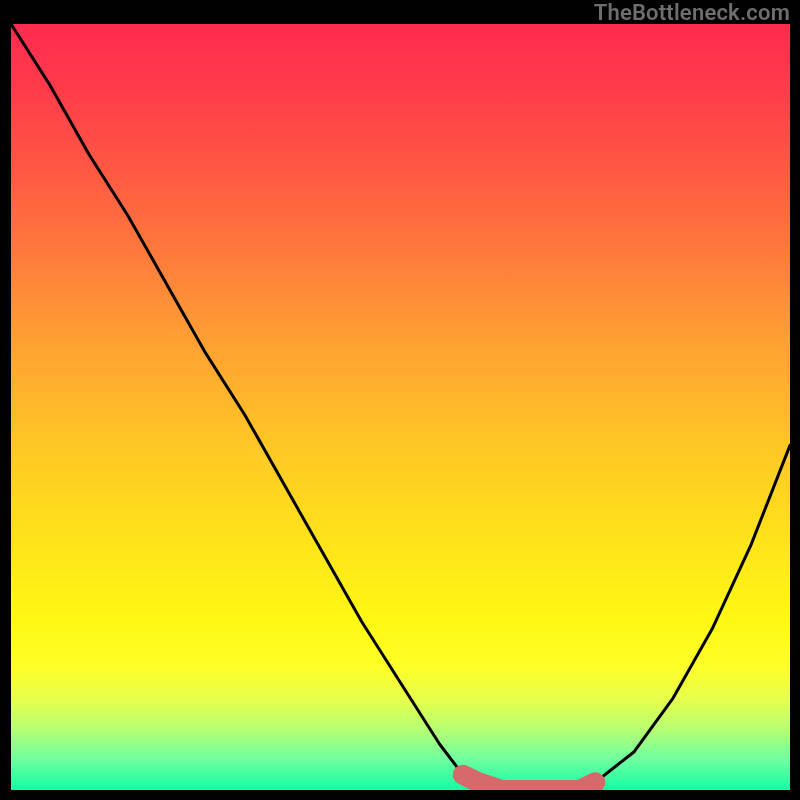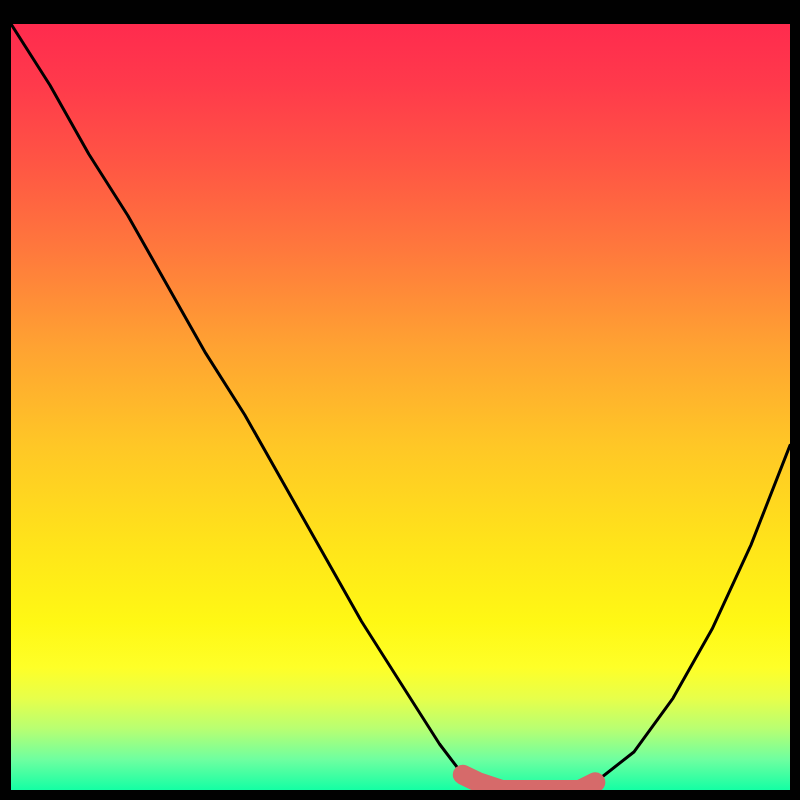--- a/index.html
+++ b/index.html
@@ -53,13 +53,14 @@
 <div class="frame">
   <div class="plot-area">
     <div class="gradient-bg"></div>
     <svg class="curve" viewBox="0 0 779 766" preserveAspectRatio="none">
       <g>
         <path id="main-curve" fill="none" stroke="#000" stroke-width="3" stroke-linecap="round" stroke-linejoin="round" d="M0.0 0.0 L39.0 61.3 L77.9 130.2 L116.8 191.5 L155.8 260.4 L194.8 329.4 L233.7 390.7 L272.6 459.6 L311.6 528.5 L350.6 597.5 L389.5 658.8 L428.5 720.0 L451.8 750.7 L467.4 758.3 L490.8 766.0 L514.1 766.0 L545.3 766.0 L568.7 766.0 L584.3 758.3 L623.2 727.7 L662.1 674.1 L701.1 605.1 L740.0 520.9 L779.0 421.3"></path>
         <path id="band-curve" fill="none" stroke="#d66a6a" stroke-width="20" stroke-linecap="round" stroke-linejoin="round" d="M451.8 750.7 L467.4 758.3 L490.8 766.0 L514.1 766.0 L545.3 766.0 L568.7 766.0 L584.3 758.3"></path>
       </g>
     </svg>
   </div>
+  <div class="watermark">TheBottleneck.com</div>
 </div>
 
 </body></html>

